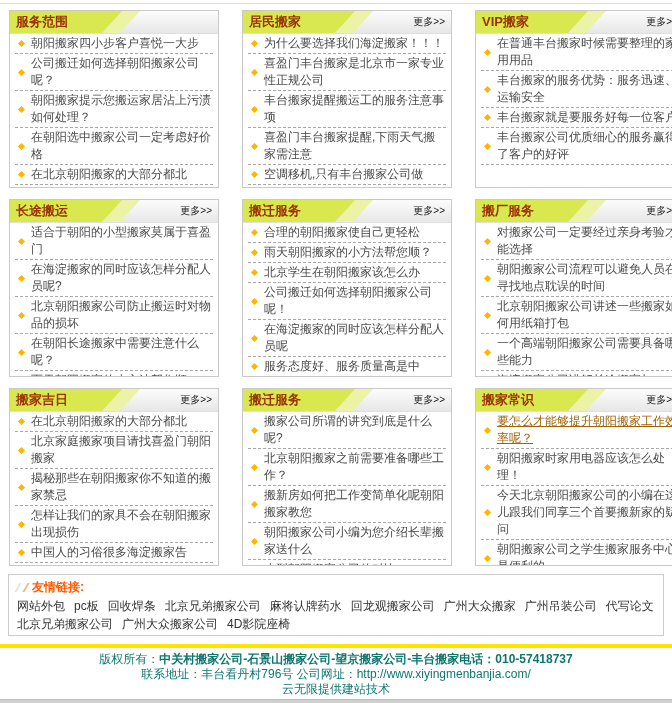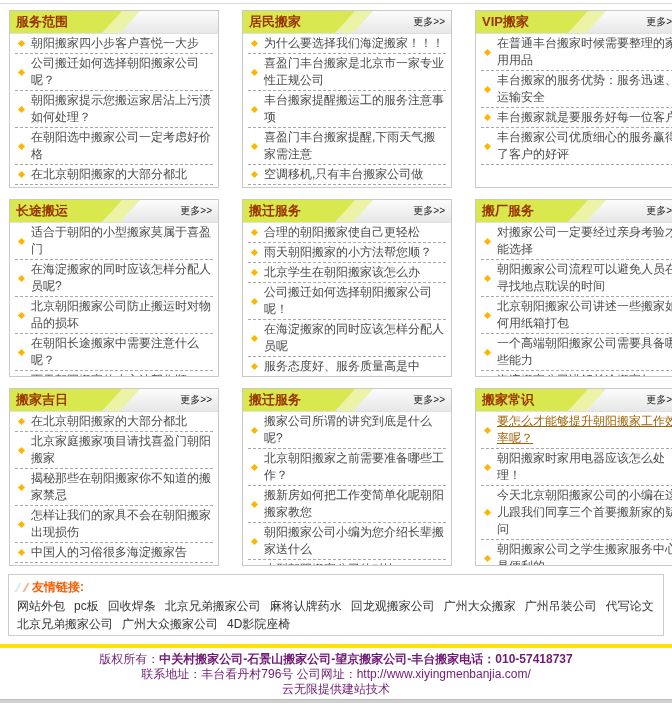--- a/index.html
+++ b/index.html
@@ -73,21 +73,21 @@
   }
   .links-decor {
     width:6px; height:9px;
     border-left:2px solid #e3e3e3; border-right:2px solid #f5b289;
     transform:skewX(-30deg); display:inline-block;
   }
   .links-row { font-size:12px; line-height:18px; color:#333333; white-space:nowrap; }
   .friend-link { color:#333333; text-decoration:none; margin-right:9px; }
 
   .footer-rule { height:4px; background:#ffe400; margin-top:8px; }
-  .footer-text { text-align:center; font-size:12px; line-height:14px; color:#701a75; margin-top:4px; }
+  .footer-text { text-align:center; font-size:12px; line-height:14px; color:#0f766e; margin-top:4px; }
   .footer-text .row { margin:1px 0; }
   .bottom-strip { height:8px; background:#d0d0d0; border-top:1px solid #bdbdbd; margin-top:3px; }
 </style>
 </head>
 <body>
 
 <div class="top-rule"></div>
 
 <div class="grid">
   <div class="panel">

